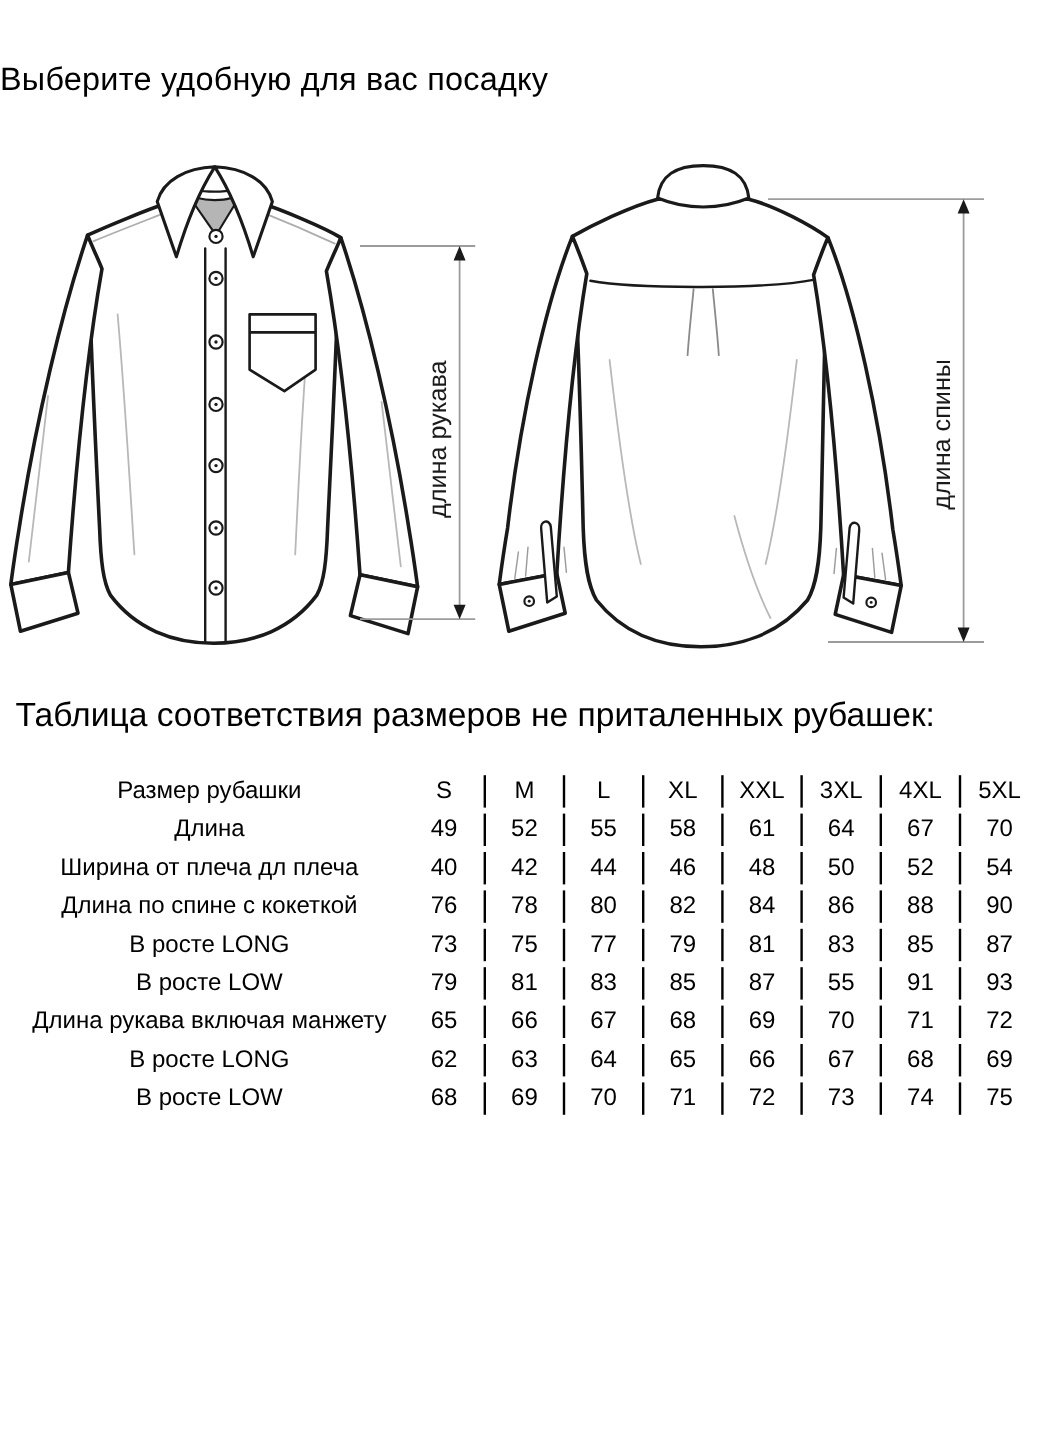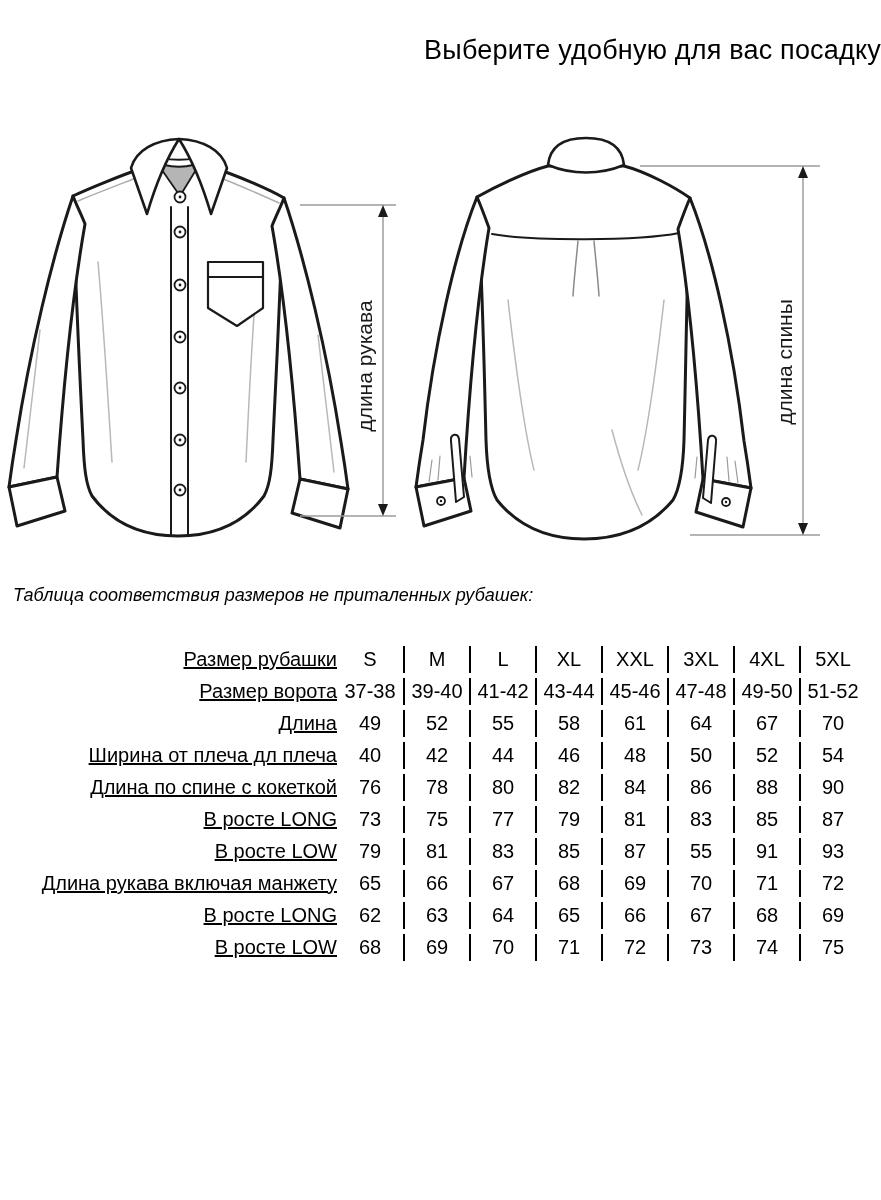--- a/index.html
+++ b/index.html
@@ -8,57 +8,56 @@
     position: relative;
     width: 881px;
     height: 1200px;
     background: #ffffff;
     font-family: "Liberation Sans", sans-serif;
     color: #000;
     overflow: hidden;
   }
   h1.title {
     margin: 0;
-    padding: 30px 0 0;
+    padding: 46px 0 0;
     height: 86px;
-    text-align: right;
+    text-align: left;
     font-size: 27px;
     font-weight: 400;
     letter-spacing: 0.2px;
     line-height: 40px;
   }
   svg.diagram { display: block; width: 881px; height: 484px; }
   h2.fit-heading {
     margin: 46px 0 0 13px;
     font-size: 25px;
     font-weight: 700;
     letter-spacing: 0.4px;
     line-height: 25px;
   }
   p.subtitle {
     margin: 13px 0 0 13px;
-    font-size: 18px;
+    font-size: 28px;
     line-height: 25px;
-    font-style: italic;
   }
   table.size-table {
     margin: 33px 0 0 12px;
     border-collapse: separate;
     border-spacing: 0 5px;
     table-layout: fixed;
     width: 853px;
     font-size: 20px;
   }
   table.size-table td {
     height: 27px;
     padding: 0;
     vertical-align: middle;
     white-space: nowrap;
   }
-  td.label { text-align: right; width: 325px; text-decoration: underline; }
+  td.label { text-align: center; width: 325px; }
   td.val   { text-align: center; width: 66px; }
   td.sep   { border-left: 2px solid #000; }
 </style>
 </head>
 <body>
 
 <div class="page">
 
   <h1 class="title">Выберите удобную для вас посадку</h1>
 
@@ -173,31 +172,20 @@
           <td class="val">S</td>
           <td class="val sep">M</td>
           <td class="val sep">L</td>
           <td class="val sep">XL</td>
           <td class="val sep">XXL</td>
           <td class="val sep">3XL</td>
           <td class="val sep">4XL</td>
           <td class="val sep">5XL</td>
         </tr>
         <tr>
-          <td class="label">Размер ворота</td>
-          <td class="val">37-38</td>
-          <td class="val sep">39-40</td>
-          <td class="val sep">41-42</td>
-          <td class="val sep">43-44</td>
-          <td class="val sep">45-46</td>
-          <td class="val sep">47-48</td>
-          <td class="val sep">49-50</td>
-          <td class="val sep">51-52</td>
-        </tr>
-        <tr>
           <td class="label">Длина</td>
           <td class="val">49</td>
           <td class="val sep">52</td>
           <td class="val sep">55</td>
           <td class="val sep">58</td>
           <td class="val sep">61</td>
           <td class="val sep">64</td>
           <td class="val sep">67</td>
           <td class="val sep">70</td>
         </tr>

